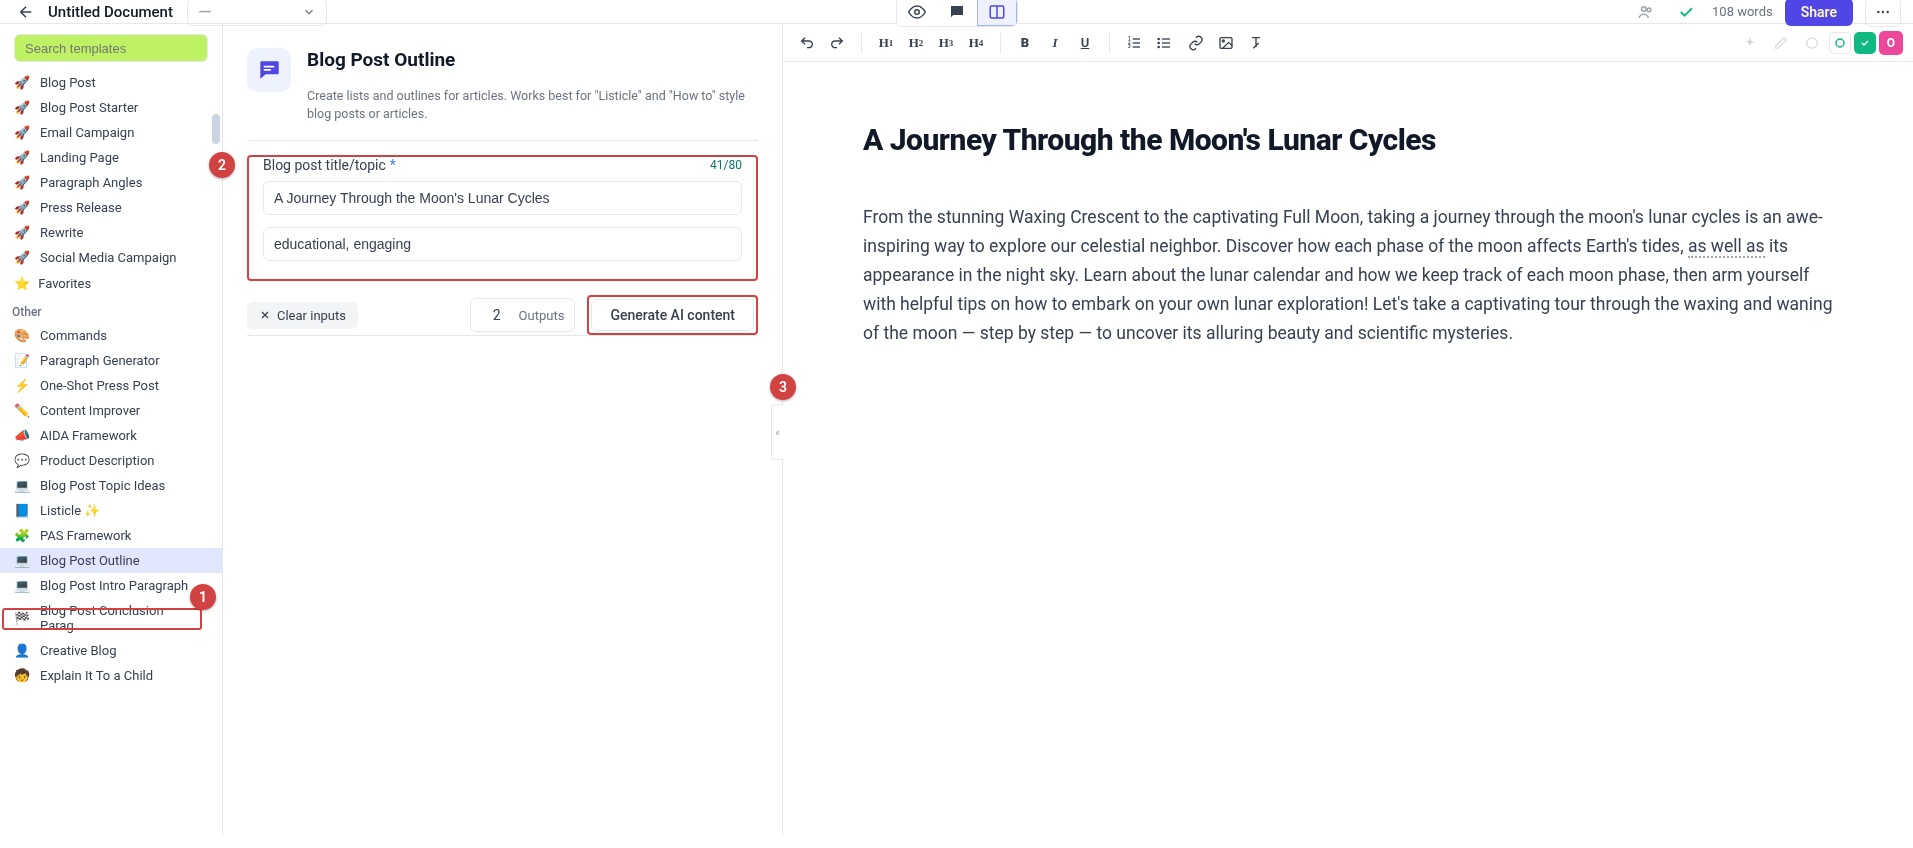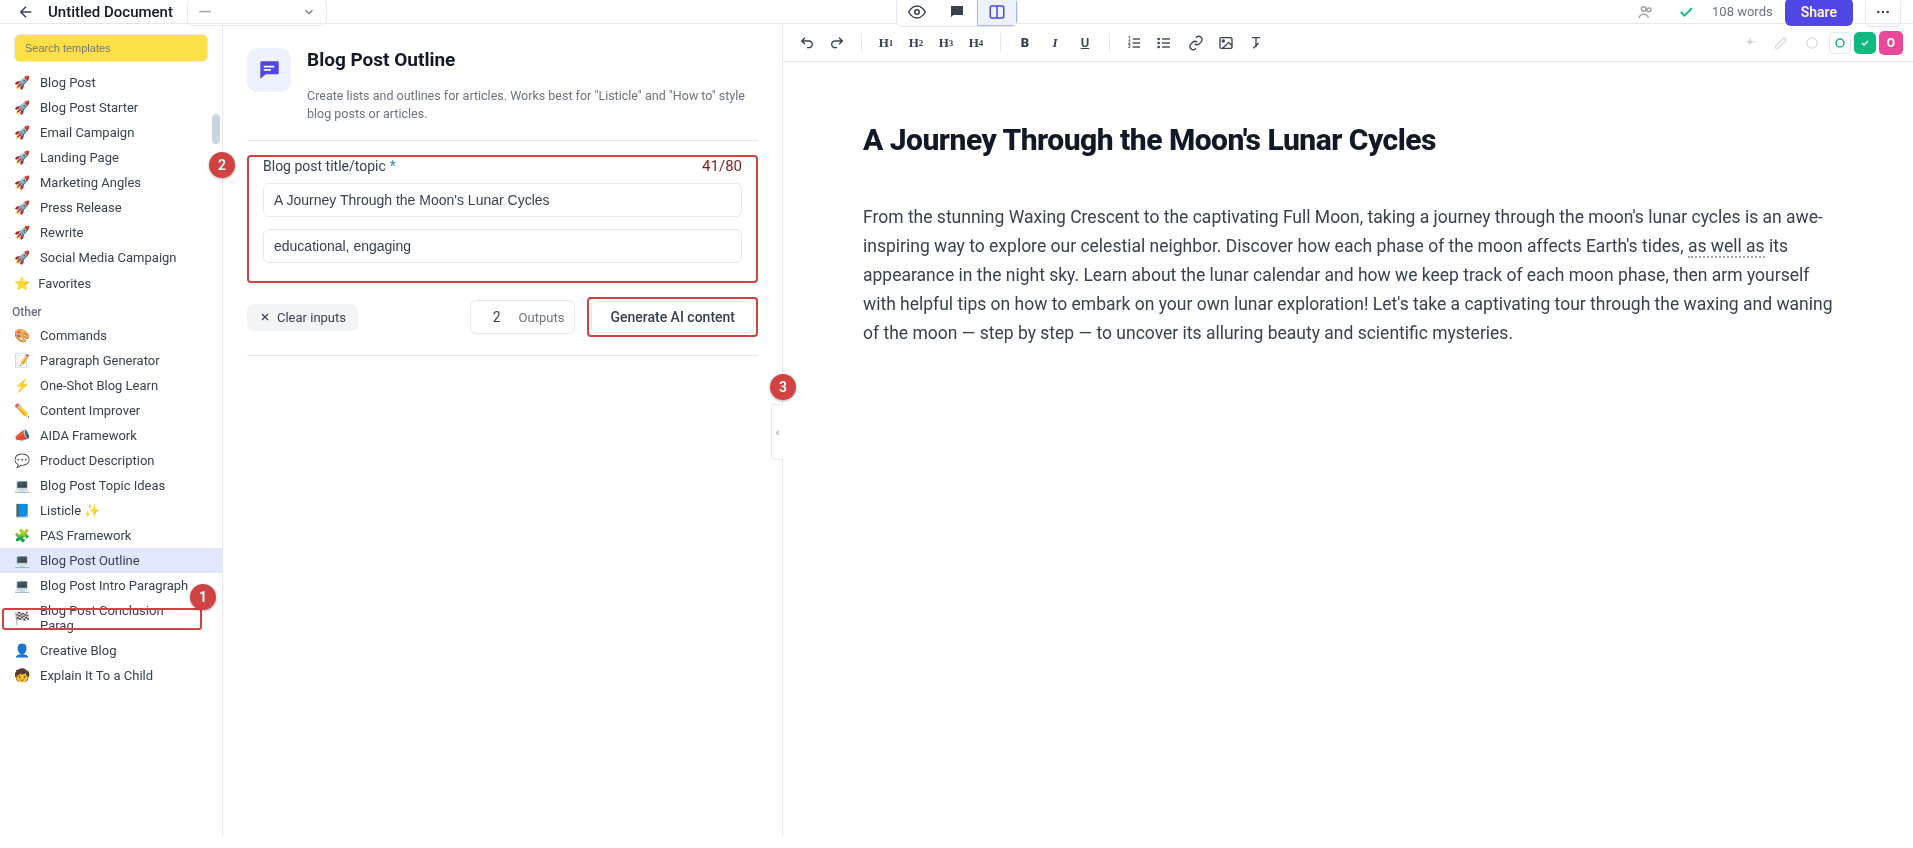--- a/index.html
+++ b/index.html
@@ -15,21 +15,21 @@
 .header-right { margin-left: auto; display: flex; align-items: center; gap: 12px; }
 .icon-btn { width: 28px; height: 28px; display: flex; align-items: center; justify-content: center; cursor: pointer; color: #9ca3af; }
 .word-count { font-size: 13px; color: #6b7280; }
 .share-btn { background: #4f46e5; color: #fef9c3; border-radius: 6px; padding: 6px 16px; font-weight: 600; font-size: 14px; cursor: pointer; }
 .more-btn { border: 1px solid #e5e7eb; border-radius: 6px; width: 36px; height: 30px; display: flex; align-items: center; justify-content: center; cursor: pointer; color: #374151; }
 
 .layout { display: flex; height: calc(100vh - 36px); }
 
 .sidebar { width: 223px; border-right: 1px solid #e5e7eb; display: flex; flex-direction: column; overflow-y: auto; padding: 10px 0 24px; position: relative; }
 .search-wrap { padding: 0 14px 8px; }
-.search-input { width: 100%; height: 28px; border: 1px solid #e5e7eb; border-radius: 6px; padding: 0 10px; font-size: 11px; color: #6b7280; background: #fde047; }
+.search-input { width: 100%; height: 28px; border: 1px solid #e5e7eb; border-radius: 6px; padding: 0 10px; font-size: 13px; color: #6b7280; background: #bef264; }
 .sb-list { display: flex; flex-direction: column; }
 .sb-item { display: flex; align-items: center; gap: 10px; padding: 5px 14px; cursor: pointer; font-size: 13px; color: #374151; }
 .sb-item.selected { background: #e0e7ff; }
 .sb-icon { width: 16px; text-align: center; font-size: 13px; }
 .sb-header { font-size: 11px; font-weight: 700; letter-spacing: 0.5px; color: #6b7280; padding: 12px 14px 6px; }
 .sb-fav { display: flex; align-items: center; gap: 8px; padding: 6px 14px; font-size: 13px; color: #374151; cursor: pointer; }
 .sb-other { font-size: 12px; font-weight: 500; color: #6b7280; padding: 8px 12px 4px; }
 .sb-scroll-hint { position:absolute; right:2px; top:90px; bottom:0; width:8px; }
 .sb-scroll-thumb { width:100%; height:30px; background:#cbd5e1; border-radius:4px; }
 
@@ -37,24 +37,24 @@
 .tpl-head { display: flex; gap: 16px; padding-bottom: 18px; border-bottom: 1px solid #e5e7eb; }
 .tpl-icon { width: 44px; height: 44px; border-radius: 10px; background: #eef2ff; display: flex; align-items: center; justify-content: center; font-size: 22px; color: #4f46e5; }
 .tpl-title { font-size: 19px; font-weight: 700; color: #111827; }
 .tpl-desc { font-size: 12.5px; color: #6b7280; margin-top: 16px; line-height: 1.4; max-width: 450px; }
 
 .form-box { border: 2px solid #d14343; border-radius: 4px; padding: 0 14px 18px; margin-top: 14px; position: relative; }
 .field-row { margin-bottom: 12px; }
 .field-label { display: flex; align-items: center; font-size: 14px; color: #374151; margin-bottom: 8px; }
 .field-label .req { color: #3b82f6; margin-left: 4px; }
 .field-label .info { margin-left: 6px; color: #9ca3af; display:inline-flex; }
-.field-count { margin-left: auto; font-size: 15px; color: #7f1d1d; }
+.field-count { margin-left: auto; font-size: 12px; color: #0f766e; }
 .text-input { width: 100%; height: 34px; border: 1px solid #e5e7eb; border-radius: 6px; padding: 0 10px; font-size: 14px; color: #374151; }
 
-.action-row { display: flex; align-items: center; gap: 12px; margin-top: 14px; padding-bottom: 18px; border-bottom:1px solid #e5e7eb;}
+.action-row { display: flex; align-items: center; gap: 12px; margin-top: 14px; border-bottom:1px solid #e5e7eb;}
 .clear-btn { display: inline-flex; align-items: center; gap: 6px; background: #f3f4f6; border-radius: 6px; padding: 6px 12px; font-size: 13px; color: #374151; cursor: pointer; }
 .outputs-wrap { margin-left: auto; display: flex; align-items: center; border: 1px solid #e5e7eb; border-radius: 6px; height: 34px; }
 .outputs-num { width: 44px; text-align: center; padding-left:8px; font-size: 14px; color: #374151; }
 .outputs-label { font-size: 13px; color: #6b7280; padding: 0 10px 0 4px; }
 .gen-btn { border: 1px solid #e5e7eb; border-radius: 6px; padding: 7px 18px; font-size: 14px; font-weight: 500; color: #374151; cursor: pointer; background: #fff; }
 .gen-box { border: 2px solid #d14343; border-radius: 4px; padding: 2px; }
 
 .marker { position: absolute; width: 26px; height: 26px; border-radius: 50%; background: #d14343; color: #fff; font-size: 14px; font-weight: 600; display: flex; align-items: center; justify-content: center; box-shadow: 0 1px 3px rgba(0,0,0,0.3); z-index: 10; }
 
 .editor { flex: 1; display: flex; flex-direction: column; }
@@ -157,21 +157,21 @@
         <div class="sb-item">
           <span class="sb-icon">🚀</span>
           <span>Email Campaign</span>
         </div>
         <div class="sb-item">
           <span class="sb-icon">🚀</span>
           <span>Landing Page</span>
         </div>
         <div class="sb-item">
           <span class="sb-icon">🚀</span>
-          <span>Marketing Angles</span>
+          <span>Paragraph Angles</span>
         </div>
         <div class="sb-item">
           <span class="sb-icon">🚀</span>
           <span>Press Release</span>
         </div>
         <div class="sb-item">
           <span class="sb-icon">🚀</span>
           <span>Rewrite</span>
         </div>
         <div class="sb-item">
@@ -188,21 +188,21 @@
         <div class="sb-item">
           <span class="sb-icon">🎨</span>
           <span>Commands</span>
         </div>
         <div class="sb-item">
           <span class="sb-icon">📝</span>
           <span>Paragraph Generator</span>
         </div>
         <div class="sb-item">
           <span class="sb-icon">⚡</span>
-          <span>One-Shot Blog Learn</span>
+          <span>One-Shot Press Post</span>
         </div>
         <div class="sb-item">
           <span class="sb-icon">✏️</span>
           <span>Content Improver</span>
         </div>
         <div class="sb-item">
           <span class="sb-icon">📣</span>
           <span>AIDA Framework</span>
         </div>
         <div class="sb-item">

